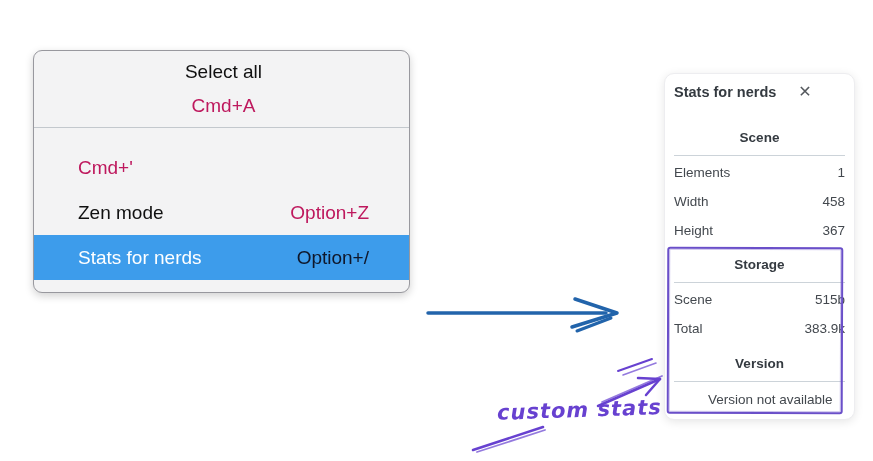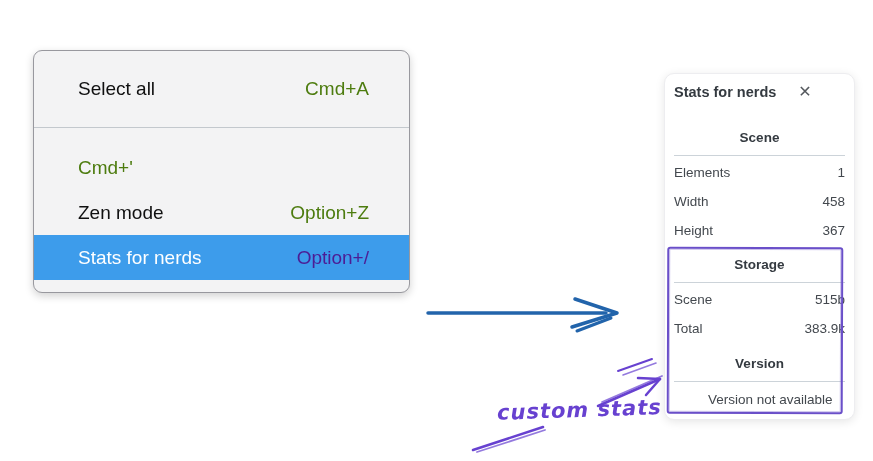--- a/index.html
+++ b/index.html
@@ -16,24 +16,24 @@
     overflow: hidden;
   }
   .menu-section-top { padding: 10px 0; }
   .menu-section-main { padding: 17px 0 12px 0; }
   .menu-divider { border-top: 1.5px solid #c3c8cd; }
   .menu-item {
     display: flex; align-items: center; justify-content: space-between;
     height: 45px; padding: 0 40px 0 44px;
     font-size: 19px; color: #101010; cursor: default;
   }
-  .menu-item-top { height: 56px; }
-  .mi-short { color: #4d7c0f; }
+  .menu-item-top { height: 56px; flex-direction: column; }
+  .mi-short { color: #be185d; }
   .menu-item.selected { background: #3d9ceb; color: #ffffff; }
-  .menu-item.selected .mi-short { color: #4c1d95; }
+  .menu-item.selected .mi-short { color: #0f172a; }
 
   
   .blue-arrow { position: absolute; left: 425px; top: 296px; }
 
   
   .stats-panel {
     position: absolute; left: 664px; top: 73px; width: 191px; height: 347px;
     background: #ffffff;
     border: 1px solid #ededf0;
     border-radius: 10px;

